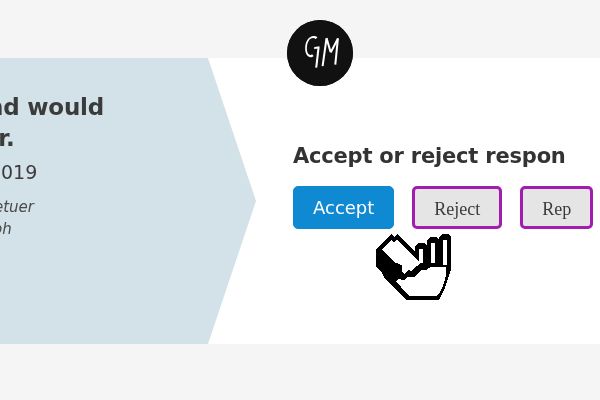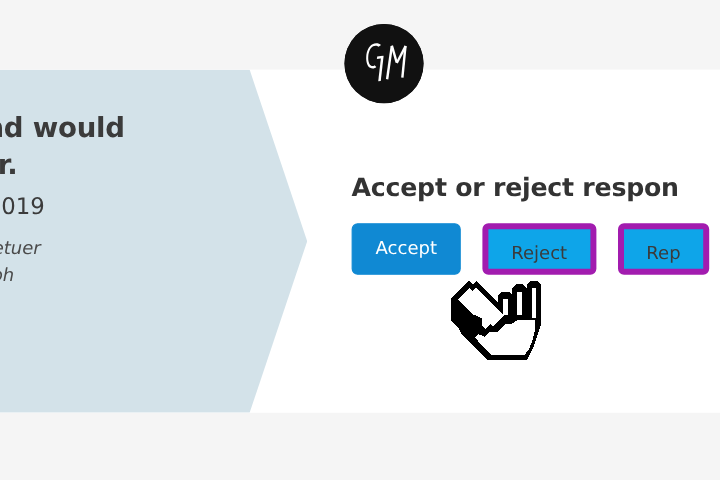--- a/index.html
+++ b/index.html
@@ -120,39 +120,40 @@
     align-items: flex-start;
     gap: 18px;
     white-space: nowrap;
   }
 
   .btn {
     box-sizing: border-box;
     height: 43px;
     padding: 0 19px;
     border-radius: 5px;
-    font-size: 15px;
+    font-size: 18px;
     font-family: "DejaVu Sans", "Liberation Sans", sans-serif;
     line-height: 41px;
     text-align: center;
     white-space: nowrap;
     cursor: pointer;
     flex: 0 0 auto;
   }
 
   .btn-primary {
     background: #1089d3;
     color: #ffffff;
     border: 1px solid #1089d3;
   }
 
   .btn-secondary {
-    background: #0ea5e9;
+    background: #e5e5e5;
     color: #3b3b3b;
-    border: 5px solid #a21caf;
+    border: 3px solid #a21caf;
+    font-family: Liberation Serif, serif;
   }
 
   
   #mouse-cursor {
     position: absolute;
     left: 367px;
     top: 222px;
     width: 96px;
     height: 84px;
     z-index: 20;

